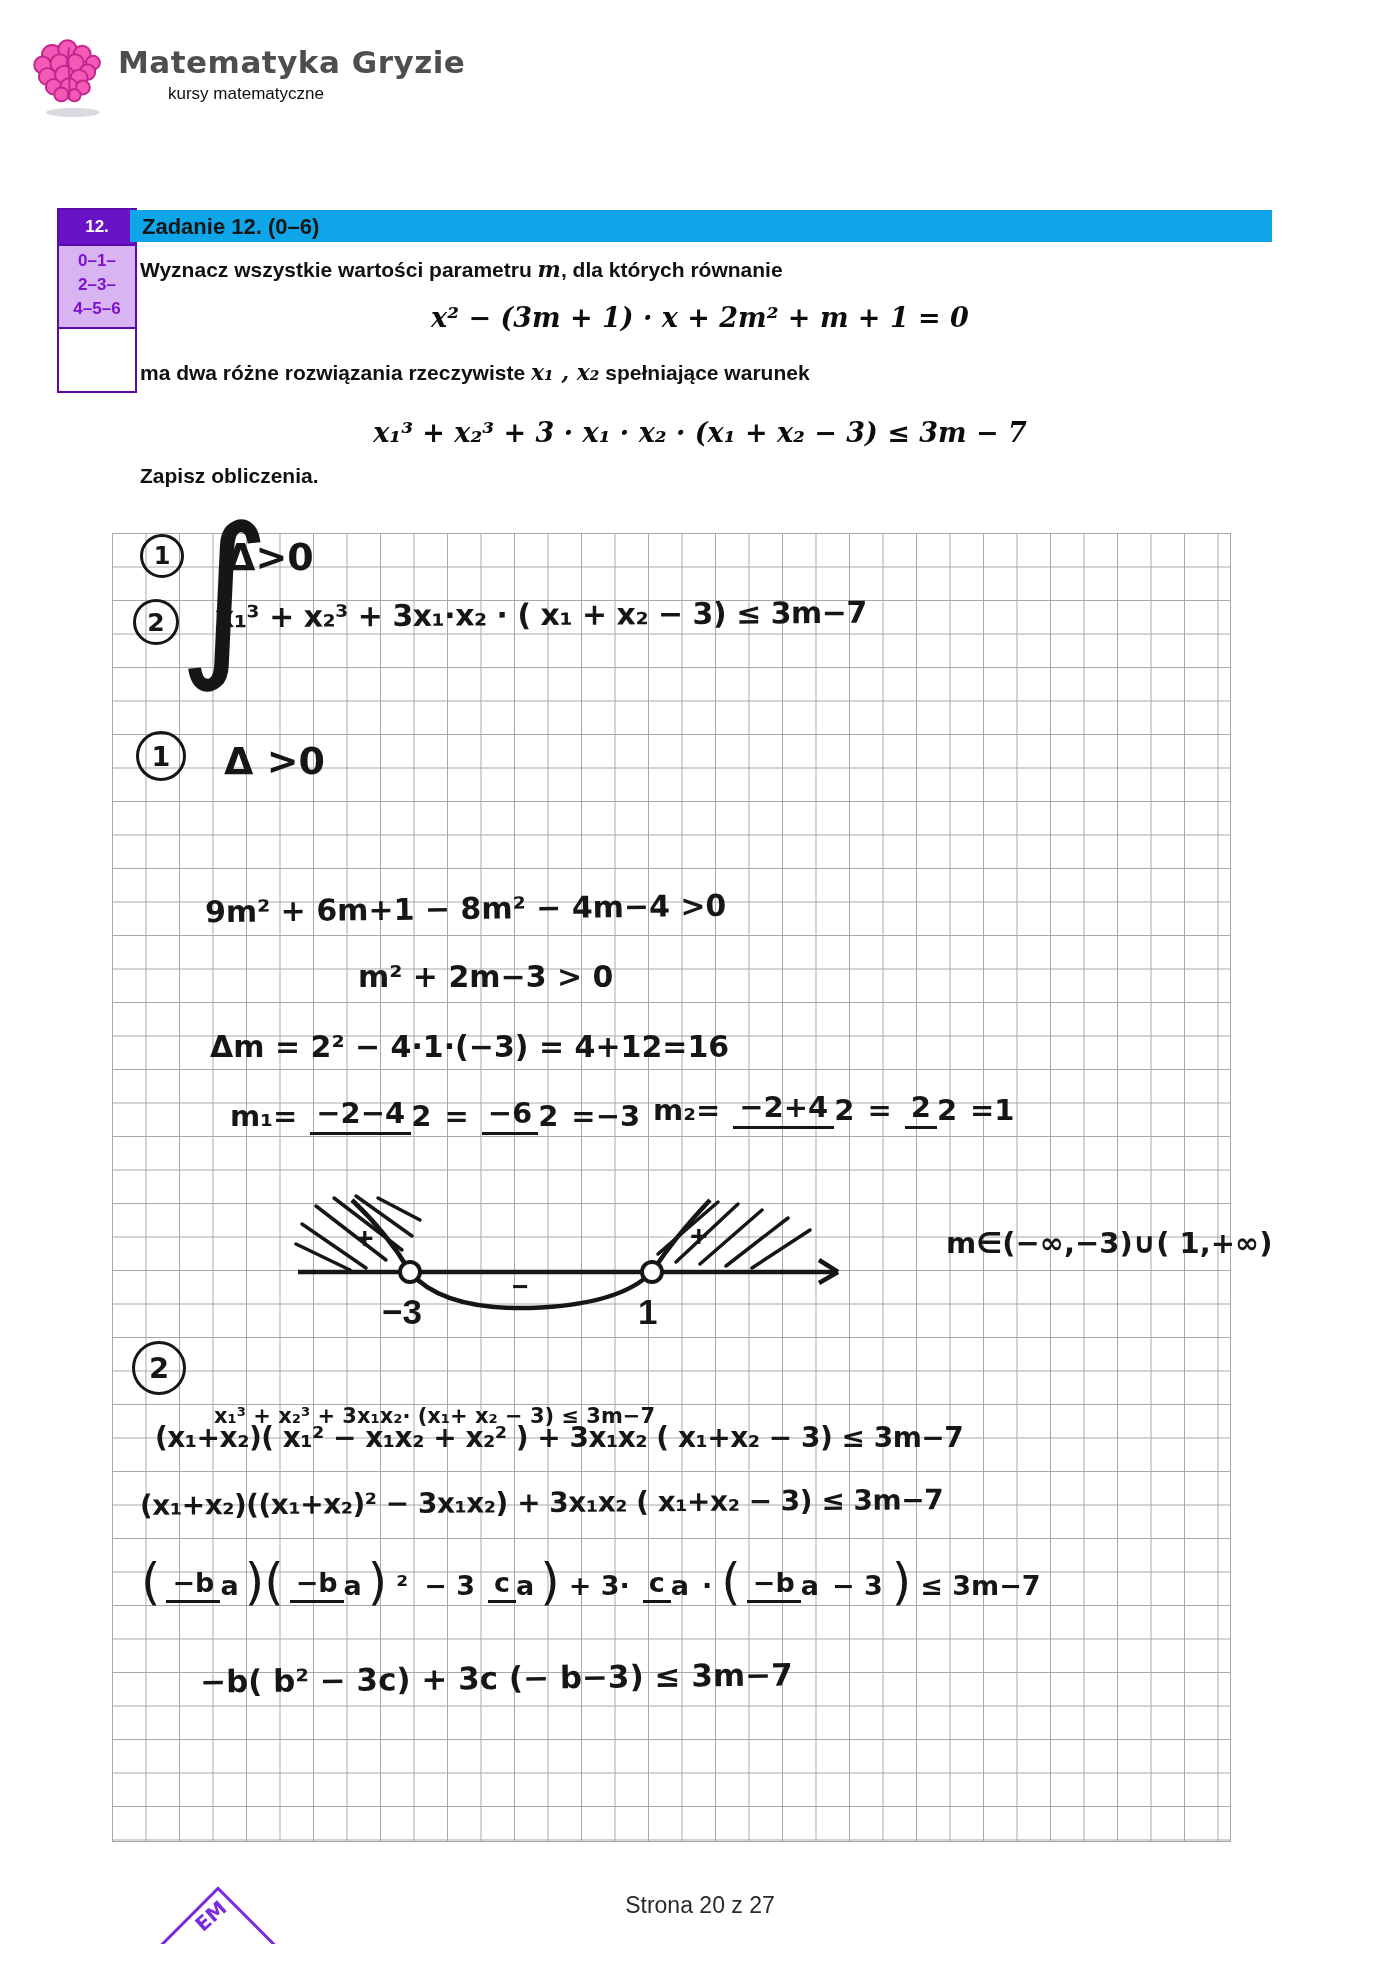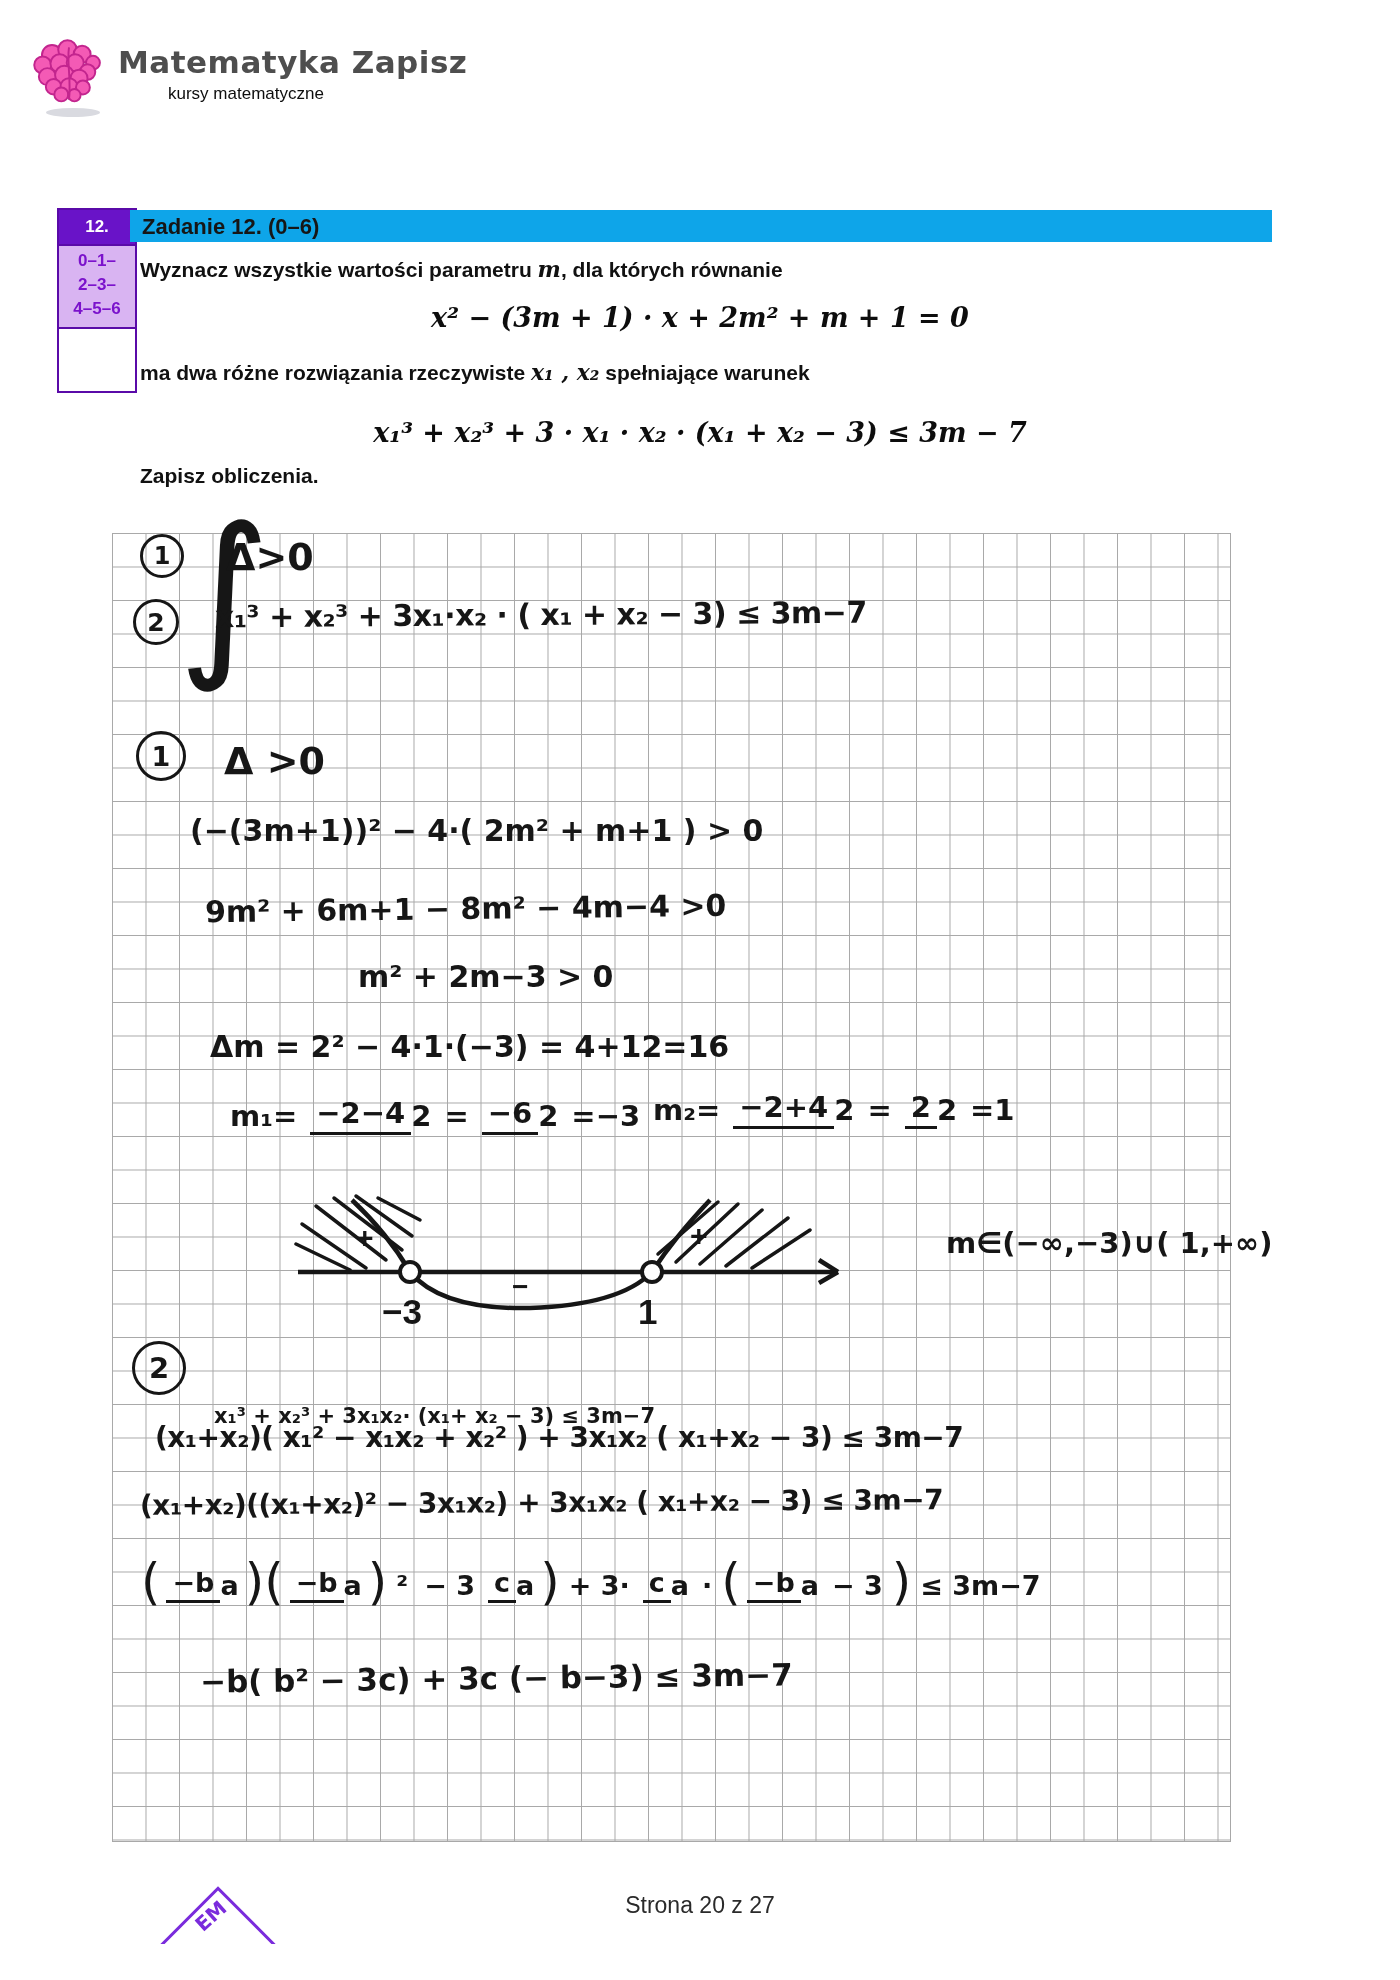--- a/index.html
+++ b/index.html
@@ -71,21 +71,21 @@
         <circle cx="63" cy="52" r="11"></circle>
         <circle cx="30" cy="63" r="10"></circle>
       <circle cx="50" cy="63" r="11"></circle>
         <circle cx="68" cy="64" r="9"></circle>
         <circle cx="40" cy="73" r="9"></circle>
       <circle cx="57" cy="74" r="8"></circle>
     </g>
     <path d="M50 12 C47 32 53 52 50 80" fill="none" stroke="#c2258e" stroke-width="2.5"></path>
   </svg>
   <div class="brain-shadow"></div>
-  <div class="logo-title">Matematyka Zapisz</div>
+  <div class="logo-title">Matematyka Gryzie</div>
   <div class="logo-sub">kursy matematyczne</div>
 
   <div class="scorebox">
     <div class="c1">12.</div>
     <div class="c2">
       <div>0–1–</div>
       <div>2–3–</div>
       <div>4–5–6</div>
     </div>
     <div class="c3"></div>
@@ -108,21 +108,20 @@
   <div class="grid"></div>
 
   <div class="badge" style="left:140px;top:534px;width:38px;height:38px;font-size:24px;">1</div>
   <div class="brace">∫</div>
   <div class="hw" style="left:226px;top:535px;font-size:38px;">Δ&gt;0</div>
   <div class="badge" style="left:133px;top:599px;width:40px;height:40px;font-size:25px;">2</div>
   <div class="hw tilt-b" style="left:215px;top:597px;font-size:30px;letter-spacing:-0.5px;">x₁³ + x₂³ + 3x₁·x₂ · ( x₁ + x₂ − 3)  ≤  3m−7</div>
 
   <div class="badge" style="left:136px;top:731px;width:44px;height:44px;font-size:27px;">1</div>
   <div class="hw" style="left:224px;top:739px;font-size:38px;">Δ &gt;0</div>
-  <div class="hw" style="left:190px;top:813px;font-size:30px;">(−(3m+1))² −  4·( 2m² + m+1 )  &gt; 0</div>
   <div class="hw tilt-a" style="left:205px;top:891px;font-size:30px;">9m² + 6m+1  −  8m² − 4m−4  &gt;0</div>
   <div class="hw" style="left:358px;top:959px;font-size:30px;">m² + 2m−3  &gt; 0</div>
   <div class="hw" style="left:210px;top:1029px;font-size:30px;">Δm =  2² −  4·1·(−3) = 4+12=16</div>
 
   <div class="hw tokline" style="left:222px;top:1096px;font-size:29px;">
       <span class="tok">m₁=</span>
       <span class="frac">
         <span class="num">−2−4</span>
         <span class="den">2</span>
       </span>

